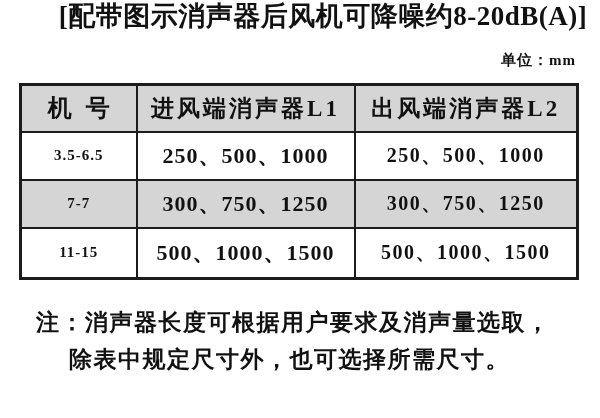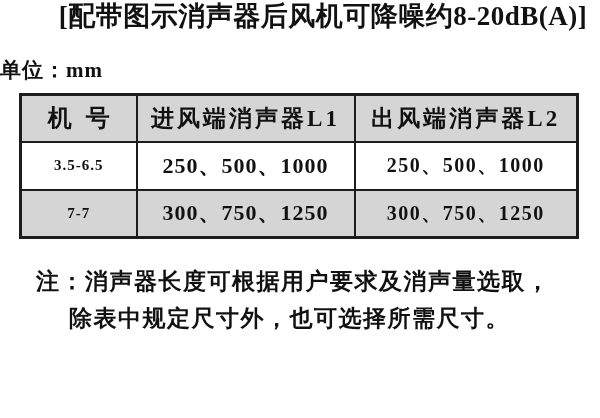--- a/index.html
+++ b/index.html
@@ -20,22 +20,23 @@
   .title {
     padding-left: 46px;
     text-align: center;
     font-size: 27px;
     line-height: 32px;
     letter-spacing: 0.5px;
     white-space: nowrap;
   }
   .unit {
     width: 576px;
-    margin-top: 26px;
-    font-size: 21px;
+    margin-top: 16px;
+    text-align: right;
+    font-size: 15px;
     line-height: 25px;
     letter-spacing: 1px;
   }
   table.silencer {
     border-collapse: collapse;
     table-layout: fixed;
     width: 557px;
     margin: 10px 0 0 19px;
     border: 3px solid var(--border);
   }
@@ -90,19 +91,24 @@
     <tr class="r0">
       <td class="model">3.5-6.5</td>
       <td class="inlet">250、500、1000</td>
       <td class="outlet">250、500、1000</td>
     </tr>
     <tr class="r1 shaded">
       <td class="model">7-7</td>
       <td class="inlet">300、750、1250</td>
       <td class="outlet">300、750、1250</td>
     </tr>
+    <tr class="r2">
+      <td class="model">11-15</td>
+      <td class="inlet">500、1000、1500</td>
+      <td class="outlet">500、1000、1500</td>
+    </tr>
   </tbody>
 </table>
 
 <div class="note">
   <div class="line1">注：消声器长度可根据用户要求及消声量选取，</div>
   <div class="line2">除表中规定尺寸外，也可选择所需尺寸。</div>
 </div>
 
 </body></html>

